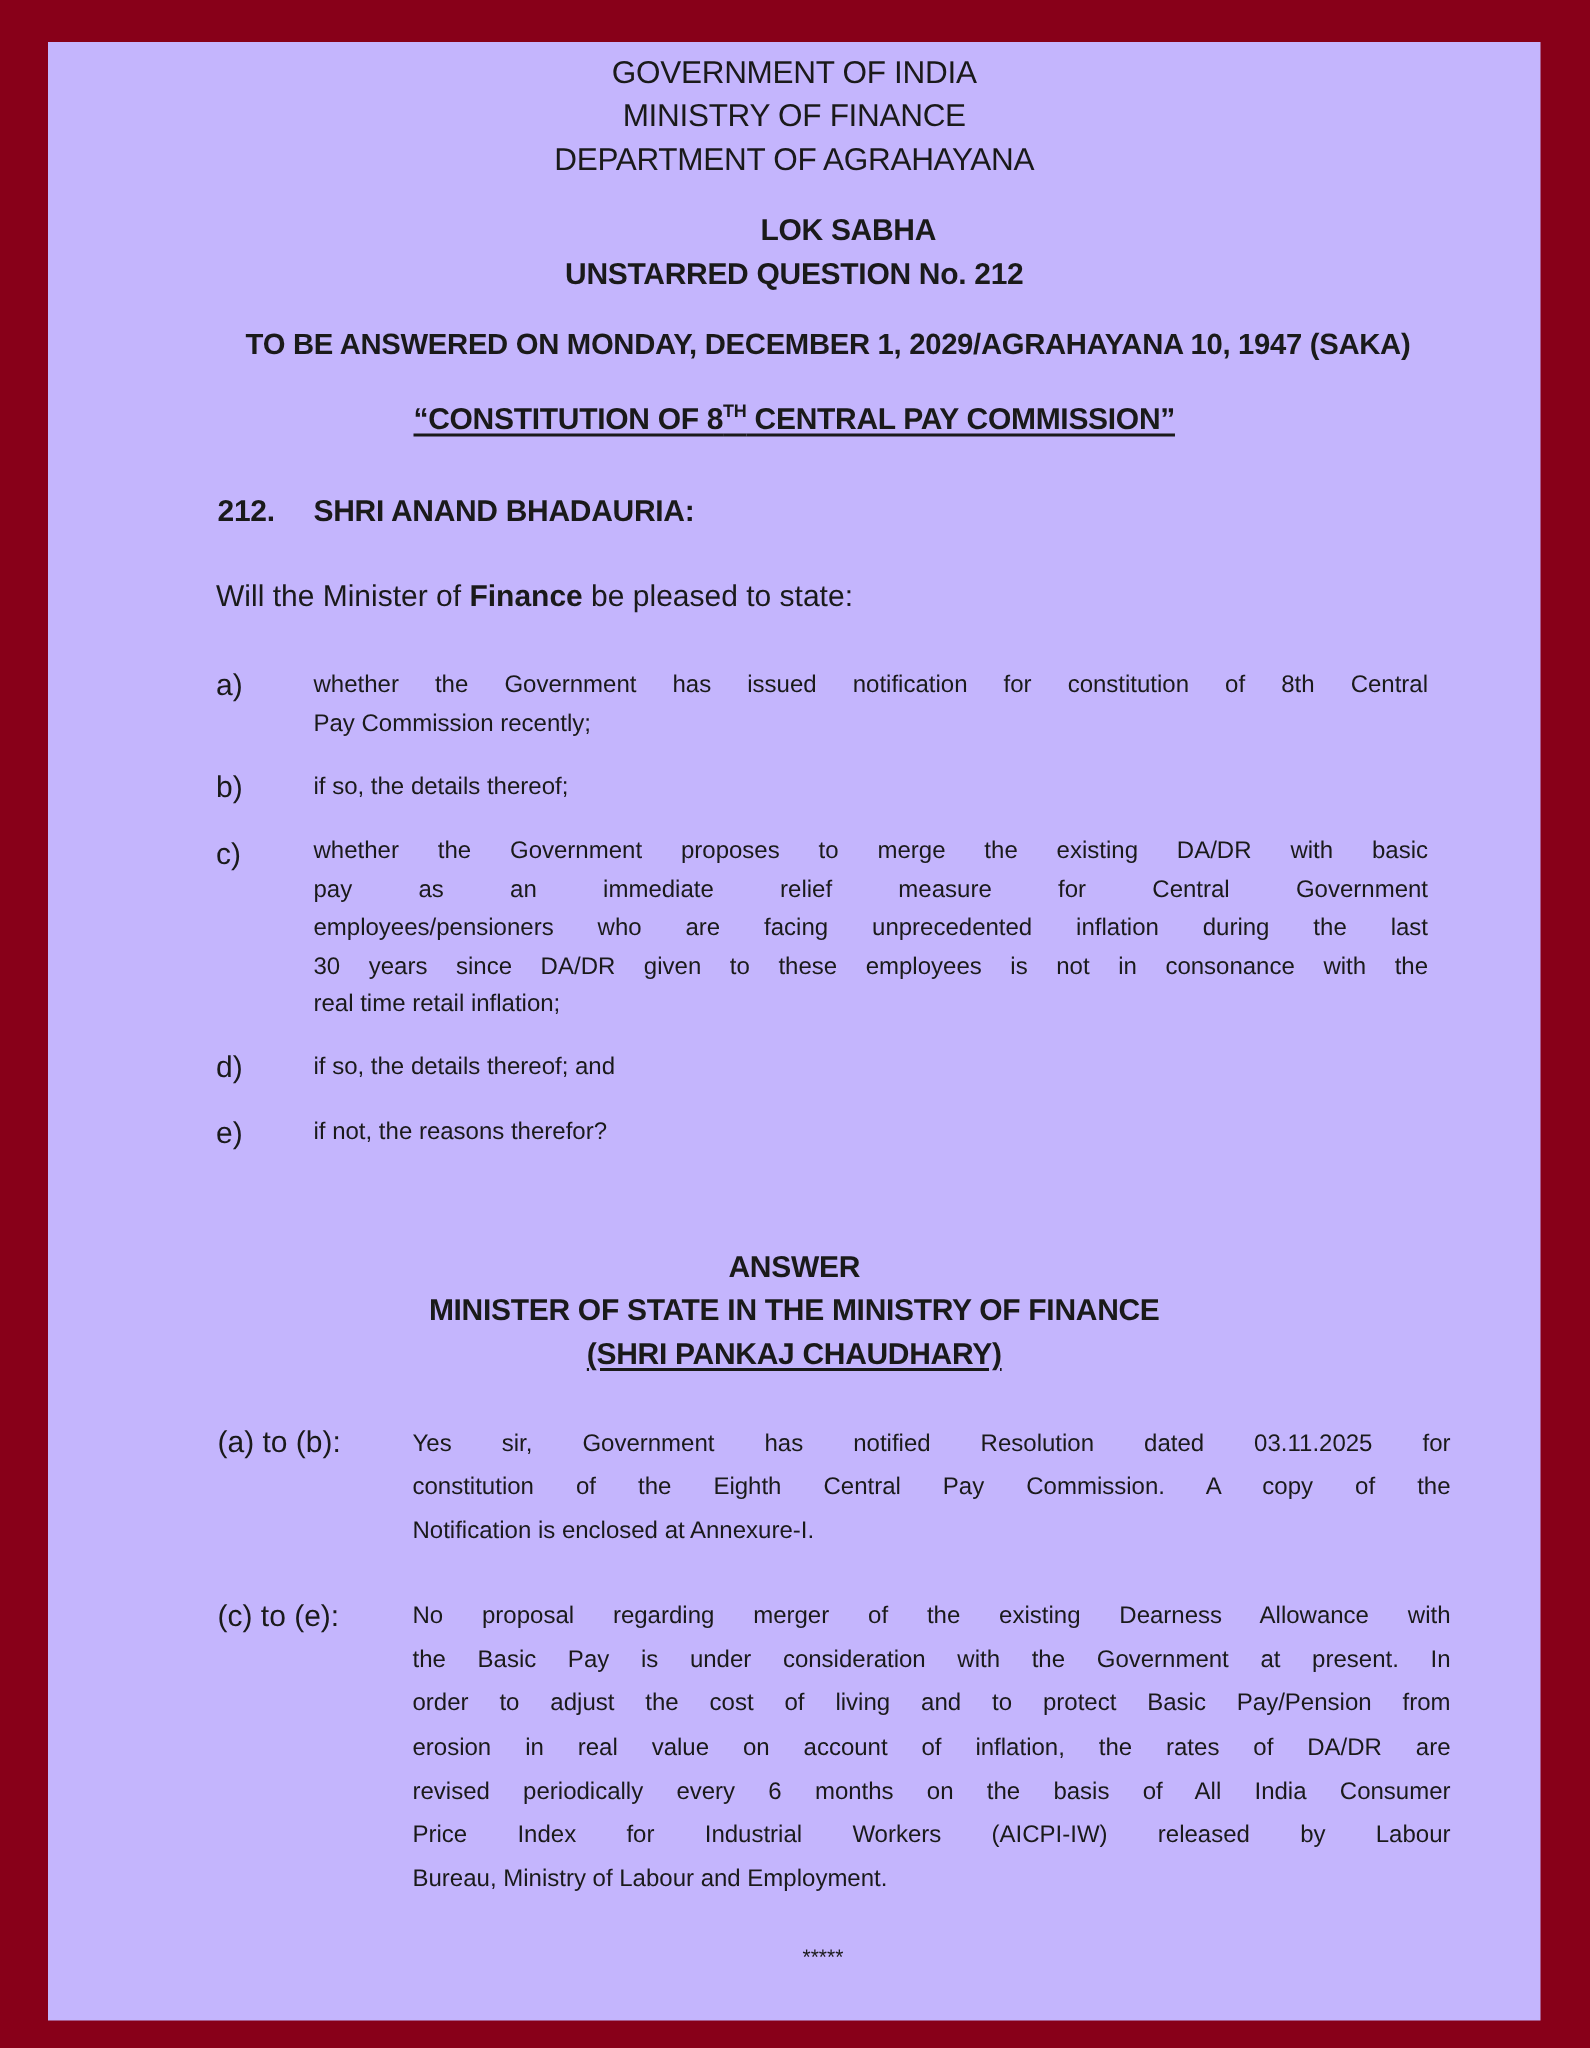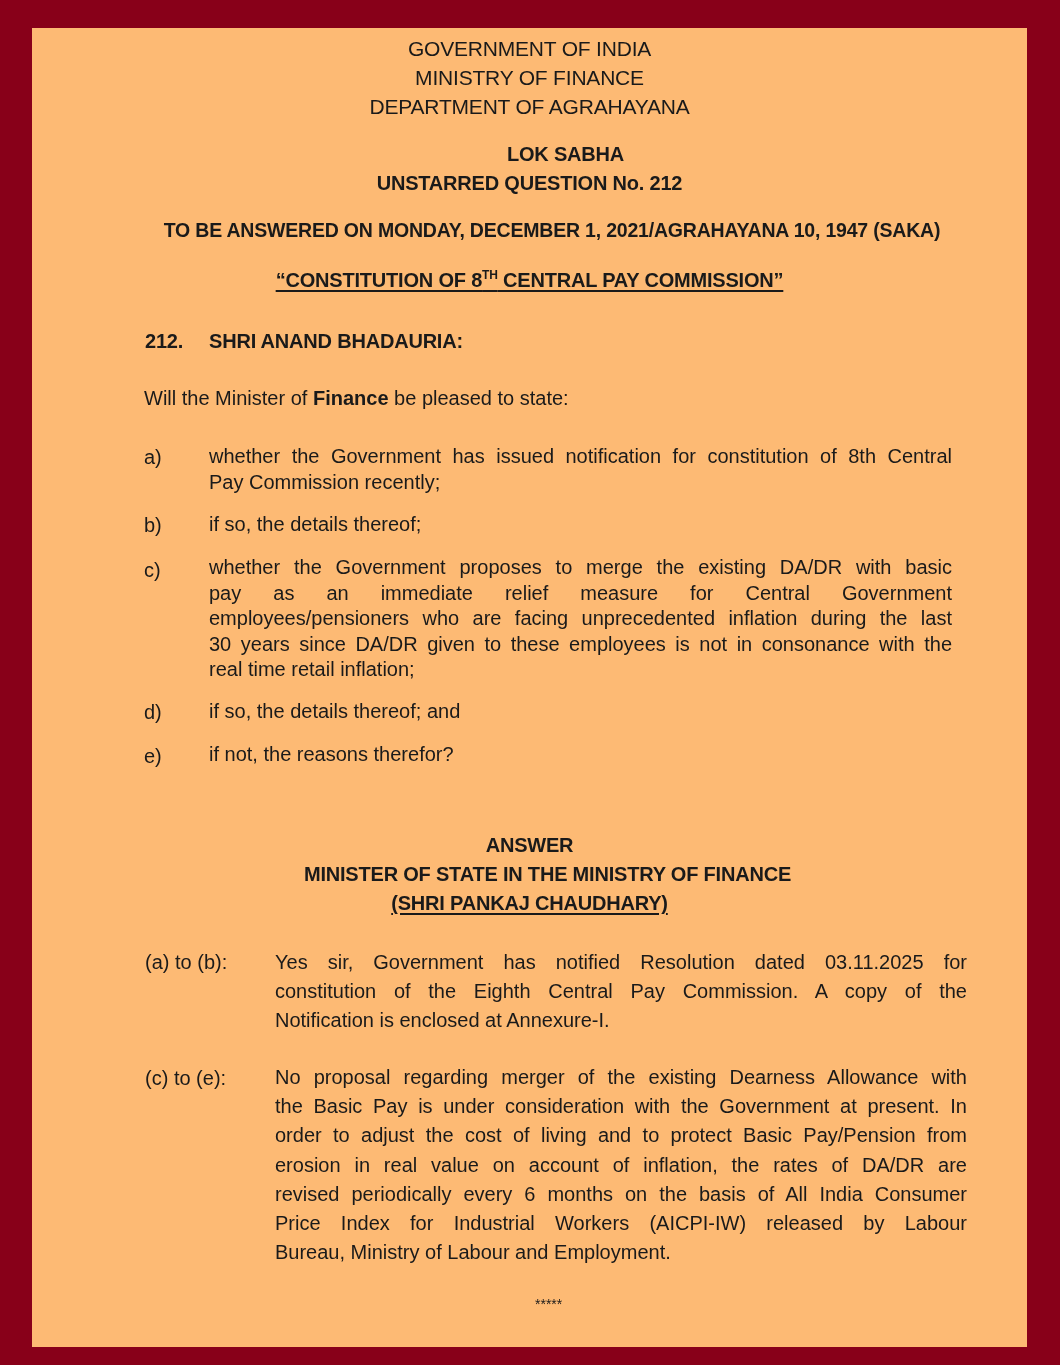--- a/index.html
+++ b/index.html
@@ -8,47 +8,47 @@
     background: #880019;
     position: relative;
     overflow: hidden;
     font-family: "Liberation Sans", sans-serif;
     color: #1a1a1a;
   }
   .sheet {
     position: absolute;
     left: 32px; top: 28px;
     width: 995px; height: 1319px;
-    background: #fdba74;
+    background: #c4b5fd;
   }
   .abs { position: absolute; white-space: nowrap; }
   .center { left: 0; width: 995px; text-align: center; }
   .hdr { font-size: 21px; letter-spacing: -0.2px; }
   .bold { font-weight: bold; font-size: 20px; letter-spacing: -0.2px; }
   .u { text-decoration: underline; text-underline-offset: 3px; text-decoration-thickness: 2px; }
   sup { font-size: 12px; vertical-align: 8px; line-height: 0; }
   .label { font-size: 20px; position: absolute; }
-  .para { position: absolute; font-size: 20px; line-height: 25.5px; text-align: justify; white-space: normal; }
+  .para { position: absolute; font-size: 16px; line-height: 25.5px; text-align: justify; white-space: normal; }
   .line { display: block; text-align: justify; text-align-last: justify; }
   .line.l { text-align-last: left; }
   .stars { font-size: 14px; letter-spacing: 0px; }
 </style>
 </head>
 <body>
 
 <div class="sheet">
 
   <div class="abs center hdr" style="top:9px;">GOVERNMENT OF INDIA</div>
   <div class="abs center hdr" style="top:38px;">MINISTRY OF FINANCE</div>
   <div class="abs center hdr" style="top:67px;">DEPARTMENT OF AGRAHAYANA</div>
 
   <div class="abs center bold" style="top:115px;margin-left:36px;">LOK SABHA</div>
   <div class="abs center bold" style="top:144px;">UNSTARRED QUESTION No. 212</div>
 
-  <div class="abs bold" style="top:191px; left:75px; width:890px; text-align:center; font-size:19.5px;">TO BE ANSWERED ON MONDAY, DECEMBER 1, 2021/AGRAHAYANA 10, 1947 (SAKA)</div>
+  <div class="abs bold" style="top:191px; left:75px; width:890px; text-align:center; font-size:19.5px;">TO BE ANSWERED ON MONDAY, DECEMBER 1, 2029/AGRAHAYANA 10, 1947 (SAKA)</div>
 
   <div class="abs center bold" style="top:241px;">
     <span class="u"><span>“CONSTITUTION OF 8</span><sup>TH</sup><span> CENTRAL PAY COMMISSION”</span></span>
   </div>
 
   <div class="abs bold" style="top:302px; left:113px;">212.</div>
   <div class="abs" style="top:359px; left:112px; font-size:20px;"><span>Will the Minister of </span><b>Finance</b><span> be pleased to state:</span></div>
 
   <div class="abs bold" style="top:302px; left:177px;">SHRI ANAND BHADAURIA:</div>
 
@@ -76,21 +76,21 @@
   <div class="para" style="top:671px; left:177px; width:743px;">
     <span class="line l">if so, the details thereof; and</span>
   </div>
 
   <div class="label" style="top:717px; left:112px;">e)</div>
   <div class="para" style="top:714px; left:177px; width:743px;">
     <span class="line l">if not, the reasons therefor?</span>
   </div>
 
   <div class="abs center bold" style="top:806px;">ANSWER</div>
-  <div class="abs center bold" style="top:835px;margin-left:18px;">MINISTER OF STATE IN THE MINISTRY OF FINANCE</div>
+  <div class="abs center bold" style="top:835px;">MINISTER OF STATE IN THE MINISTRY OF FINANCE</div>
   <div class="abs center bold" style="top:864px;"><span class="u">(SHRI PANKAJ CHAUDHARY)</span></div>
 
   <div class="label" style="top:923px; left:113px;">(a) to (b):</div>
   <div class="para" style="top:920px; left:243px; width:692px; line-height:29px;">
     <span class="line">Yes sir, Government has notified Resolution dated 03.11.2025 for</span>
     <span class="line">constitution of the Eighth Central Pay Commission.  A copy of the</span>
     <span class="line l">Notification is enclosed at Annexure-I.</span>
   </div>
 
   <div class="label" style="top:1039px; left:113px;">(c) to (e):</div>

